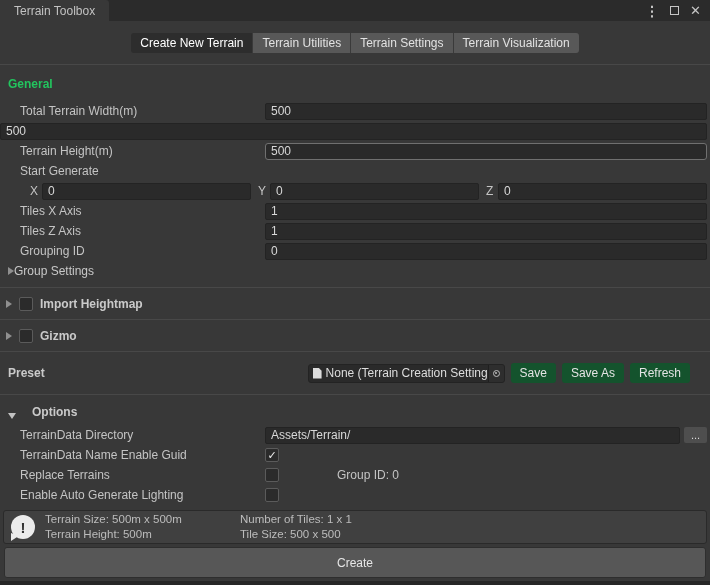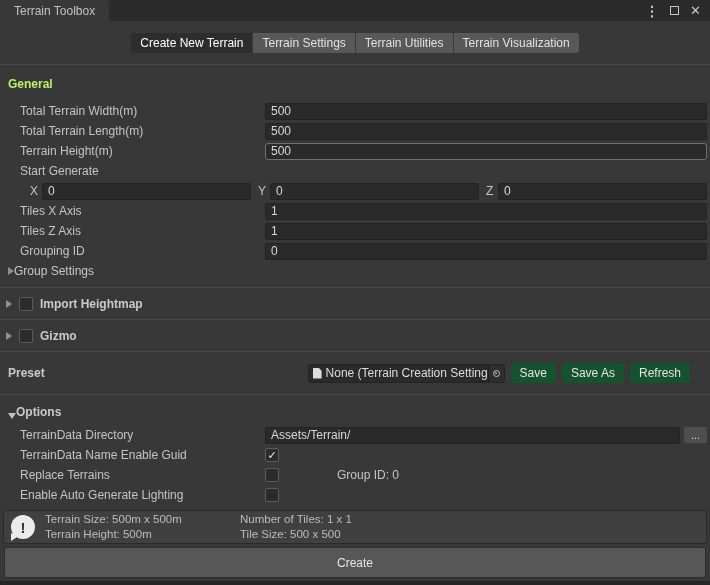--- a/index.html
+++ b/index.html
@@ -26,21 +26,21 @@
   .toolbar { height:43px; display:flex; align-items:center; justify-content:center; }
   .seg { display:flex; }
   .seg-btn { height:20px; padding:0 9px; background:#585858; color:#e2e2e2; display:flex; align-items:center; border-right:1px solid #3a3a3a; cursor:pointer; }
   .seg-btn:first-child { border-radius:3px 0 0 3px; }
   .seg-btn:last-child { border-radius:0 3px 3px 0; border-right:none; }
   .seg-btn.active { background:#2d2d2d; color:#ffffff; }
 
   .sep { height:1px; background:#484848; }
 
   
-  .sec-header { padding:12px 12px 10px 8px; font-weight:bold; color:#bef264; }
+  .sec-header { padding:12px 12px 10px 8px; font-weight:bold; color:#22c55e; }
   .frow { height:20px; display:flex; align-items:center; }
   .lbl { width:265px; padding-left:20px; color:#c4c4c4; white-space:nowrap; overflow:hidden; }
   input.tf {
     flex:1; margin-right:3px; height:17px;
     background:#2a2a2a; border:1px solid #232323; border-radius:2px;
     color:#d8d8d8; font:12px "Liberation Sans", sans-serif; padding:0 5px; outline:none;
   }
   input.tf.focused { border:1px solid #707070; border-radius:3px; }
 
   .sub-lbl { padding-left:20px; color:#c4c4c4; }
@@ -71,21 +71,21 @@
   .doc-icon { width:9px; height:11px; background:#dcdcdc; margin:0 4px 0 4px; clip-path:polygon(0 0, 65% 0, 100% 30%, 100% 100%, 0 100%); flex:0 0 auto; }
   .obj-text { flex:1; color:#dddddd; white-space:nowrap; overflow:hidden; }
   .picker-zone { width:16px; height:100%; display:flex; align-items:center; justify-content:center; border-left:1px solid #1f1f1f; background:#2e2e2e; flex:0 0 auto; cursor:pointer; }
   .picker-circle { width:7px; height:7px; border:1px solid #bdbdbd; border-radius:50%; position:relative; }
   .picker-circle::after { content:""; position:absolute; inset:1.5px; background:#bdbdbd; border-radius:50%; }
 
   .btn { height:20px; background:#14532d; border:none; border-radius:3px; color:#e4e4e4; font:12px "Liberation Sans", sans-serif; padding:0 9px; margin-left:6px; cursor:pointer;text-align:center; }
   .btn.last { margin-right:20px; }
 
   
-  .opt-header { padding:10px 0 6px 8px; display:flex; align-items:flex-end; gap:0; }
+  .opt-header { padding:10px 0 6px 8px; display:flex; align-items:flex-end; gap:16px; }
   .browse-btn { height:16px; width:23px; background:#4e4e4e; border:none; border-radius:2px; color:#d8d8d8; font:11px "Liberation Sans", sans-serif; margin:0 3px 0 4px; cursor:pointer; line-height:10px; }
   .group-id { margin-left:58px; color:#c4c4c4; }
 
   
   .helpbox {
     margin:5px 3px 0; height:34px; background:#404040;
     border:1px solid #2a2a2a; border-radius:3px;
     display:flex; align-items:center;
   }
   .bubble { position:relative; width:24px; height:24px; background:#ebebeb; border-radius:50%; margin:0 10px 0 7px; display:flex; align-items:center; justify-content:center; flex:0 0 auto; }
@@ -115,41 +115,40 @@
     <span class="glyph close-glyph">✕</span>
   </div>
 </div>
 
 <div class="toolbar">
   <div class="seg">
     <div class="seg-btn active">
         <span>Create New Terrain</span>
       </div>
     <div class="seg-btn">
+        <span>Terrain Utilities</span>
+      </div>
+    <div class="seg-btn">
         <span>Terrain Settings</span>
-      </div>
-    <div class="seg-btn">
-        <span>Terrain Utilities</span>
       </div>
     <div class="seg-btn">
         <span>Terrain Visualization</span>
       </div>
   </div>
 </div>
 
 <div class="sep"></div>
 
 <div class="sec-header">General</div>
 
 <div class="frow">
   <span class="lbl">Total Terrain Width(m)</span>
   <input class="tf" type="text" value="500" style="">
 </div>
 <div class="frow">
-  <span class="lbl">Total Terrain Length(m)</span>
   <input class="tf" type="text" value="500" style="">
 </div>
 <div class="frow">
   <span class="lbl">Terrain Height(m)</span>
   <input class="tf focused" type="text" value="500" style="">
 </div>
 
 <div class="frow">
   <span class="sub-lbl">Start Generate</span>
 </div>

